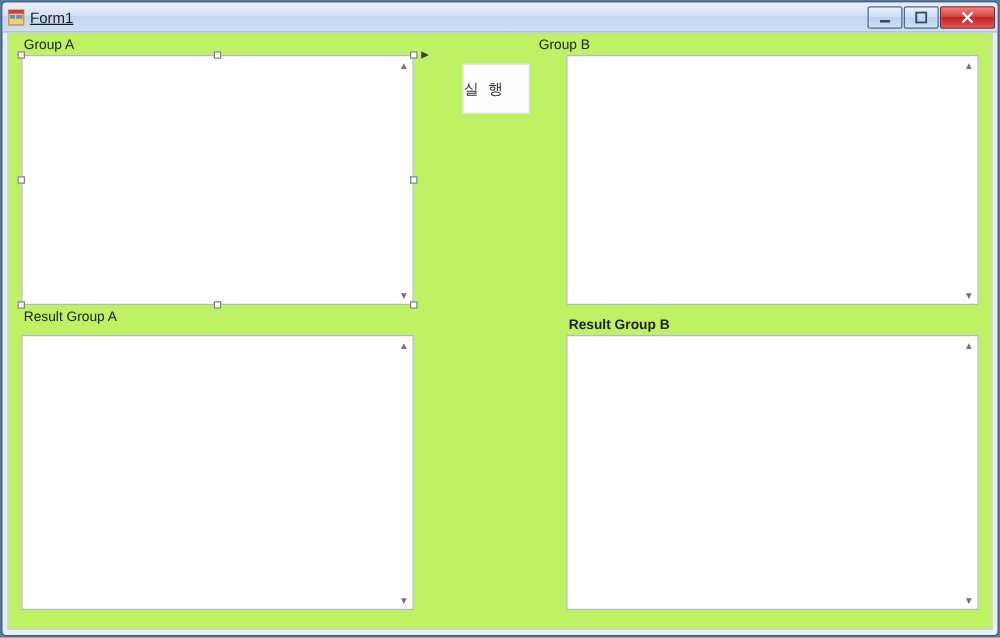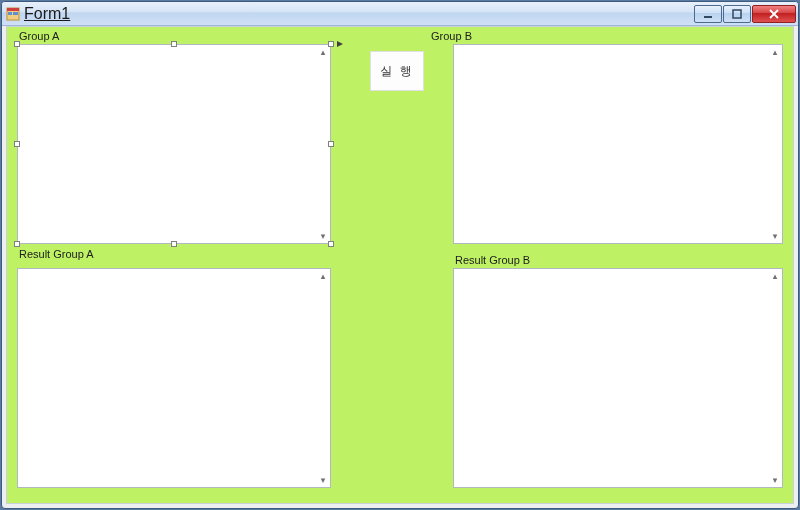--- a/index.html
+++ b/index.html
@@ -30,21 +30,21 @@
     padding: 0 2px 0 4px;
   }
   .app-icon {
     width: 14px; height: 14px;
     display: inline-flex; align-items: center; justify-content: center;
     margin-right: 4px;
   }
   .app-icon svg { display:block; }
   .title-text {
     color: #1a1a1a;
-    font-size: 16px;
+    font-size: 12px;
     flex: 1;
     text-decoration: underline;
   }
   .win-buttons { display: flex; gap: 0; }
   .win-btn {
     width: 28px; height: 18px;
     border: 1px solid #4a6a90;
     border-radius: 2px;
     margin-left: 1px;
     display: flex; align-items: center; justify-content: center;
@@ -82,21 +82,21 @@
     color: #707070;
     font-size: 9px;
     line-height: 1;
   }
   .scroll-up { top: 2px; }
   .scroll-down { bottom: 2px; }
   .run-btn {
     position: absolute;
     background: #fdfdfd;
     border: 1px solid #e0e0e0;
-    display: flex; align-items: center; justify-content: center;
+    display: flex; align-items: center; 
     color: #333;
     font-size: 12px;
     letter-spacing: 2px;
   }
   
   .sel-handle {
     position: absolute;
     width: 6px; height: 6px;
     background: #ffffff;
     border: 1px solid #808080;
@@ -169,21 +169,21 @@
       <span class="scroll-up">▴</span>
       <span class="scroll-down">▾</span>
     </div>
 
     <div class="label" style="left:12px; top:221px;">Result Group A</div>
     <div class="textarea" style="left:10px; top:241px; width:314px; height:220px;">
       <span class="scroll-up">▴</span>
       <span class="scroll-down">▾</span>
     </div>
 
-    <div class="label" style="left:448px; top:227px;">Result Group B</div>
+    <div class="label" style="left:448px; top:227px;font-weight:bold;">Result Group B</div>
     <div class="textarea" style="left:446px; top:241px; width:330px; height:220px;">
       <span class="scroll-up">▴</span>
       <span class="scroll-down">▾</span>
     </div>
 
     <div class="run-btn" style="left:363px; top:24px; width:54px; height:40px;">
       <span>실 행</span>
     </div>
 
   </div>

